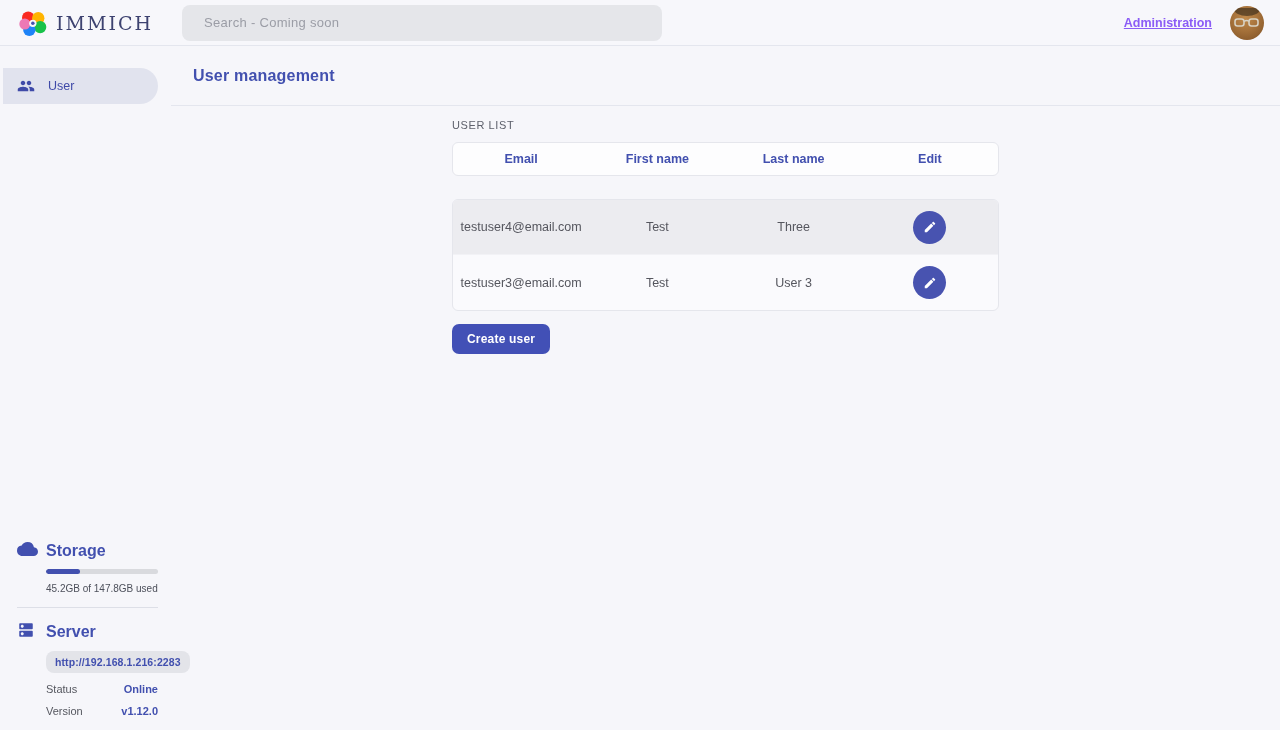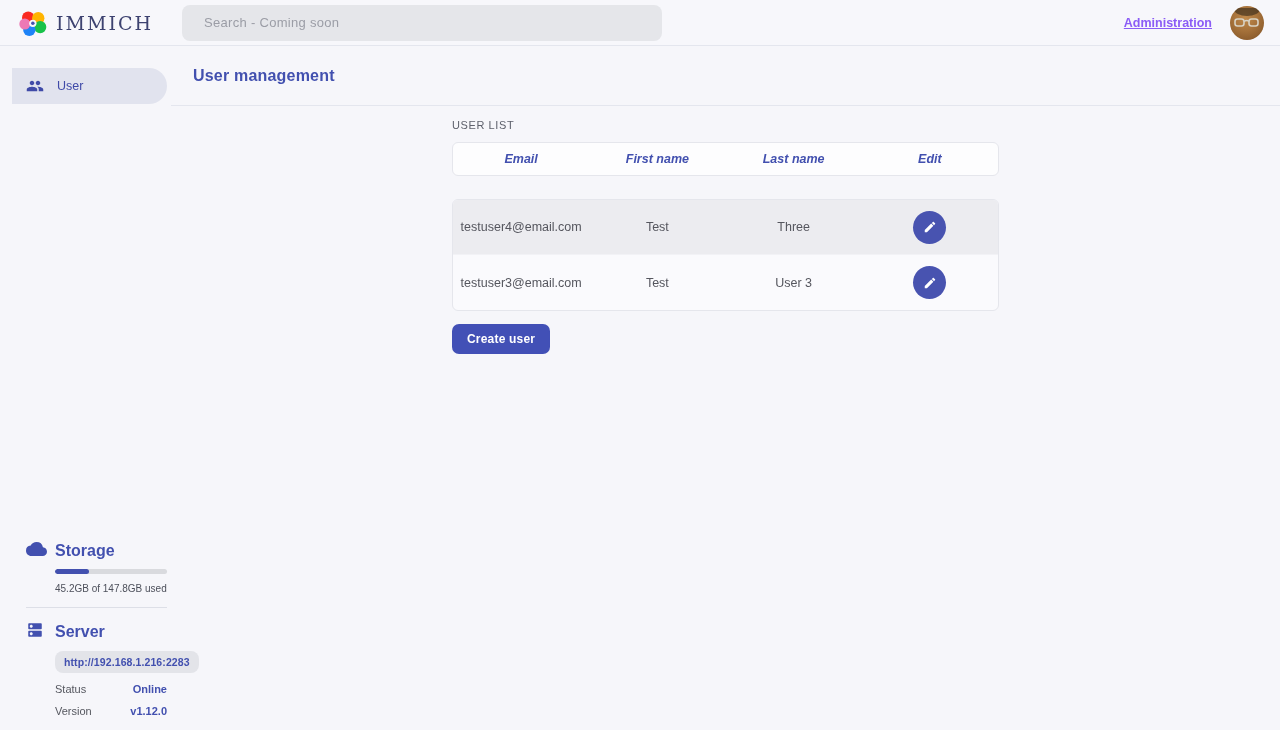--- a/index.html
+++ b/index.html
@@ -43,21 +43,21 @@
     display:flex; align-items:center; justify-content:center;
     position:relative;
   }
   .avatar::before {
     content:""; position:absolute; top:2px; left:4px; width:26px; height:8px;
     background:#3a2c1c; border-radius:0 0 60% 60%/0 0 100% 100%; opacity:.65;
   }
 
   
   .sidebar {
-    position:absolute; top:47px; left:12px; bottom:0; width:171px;
+    position:absolute; top:47px; left:3px; bottom:0; width:171px;
     background:#f6f6fa;
   }
   .side-item {
     margin-top:21px; height:36px; width:155px;
     background:#e1e3ee;
     border-radius:0 18px 18px 0;
     display:flex; align-items:center; gap:13px;
     padding-left:14px; cursor:pointer;
   }
   .side-item-label { color:#3f4aa8; font-size:12.5px; font-weight:500; }
@@ -90,21 +90,21 @@
   .title-bar { height:59px; border-bottom:1px solid #e4e6ee; display:flex; align-items:center; padding-left:22px; }
   .page-title { color:#4250af; font-size:16px; font-weight:bold; letter-spacing:0.2px; }
 
   .content { padding-top:13px; display:flex; flex-direction:column; align-items:center; }
   .table-wrap { width:547px; }
   .section-label {
     color:#5e616c; font-size:11px; letter-spacing:0.6px; font-weight:500; margin-bottom:11px;
   }
   .thead {
     background:#fdfdfe; border:1px solid #e5e6ec; border-radius:6px;
-    height:34px; display:grid; grid-template-columns:repeat(4,1fr); align-items:center;font-style:italic;
+    height:34px; display:grid; grid-template-columns:repeat(4,1fr); align-items:center;
   }
   .th { text-align:center; color:#4250af; font-weight:bold; font-size:12.5px; }
   .tbody {
     margin-top:23px; border:1px solid #e5e6ec; border-radius:6px; overflow:hidden;
     background:#fafafd;
   }
   .trow {
     height:55px; display:grid; grid-template-columns:repeat(4,1fr); align-items:center;
     border-bottom:1px solid #f2f2f6;
   }

